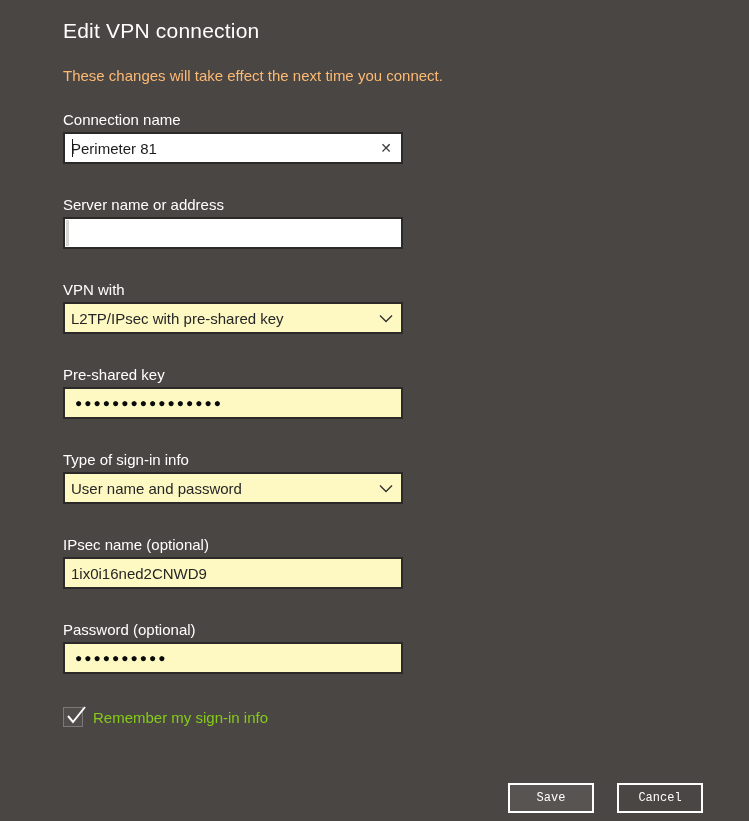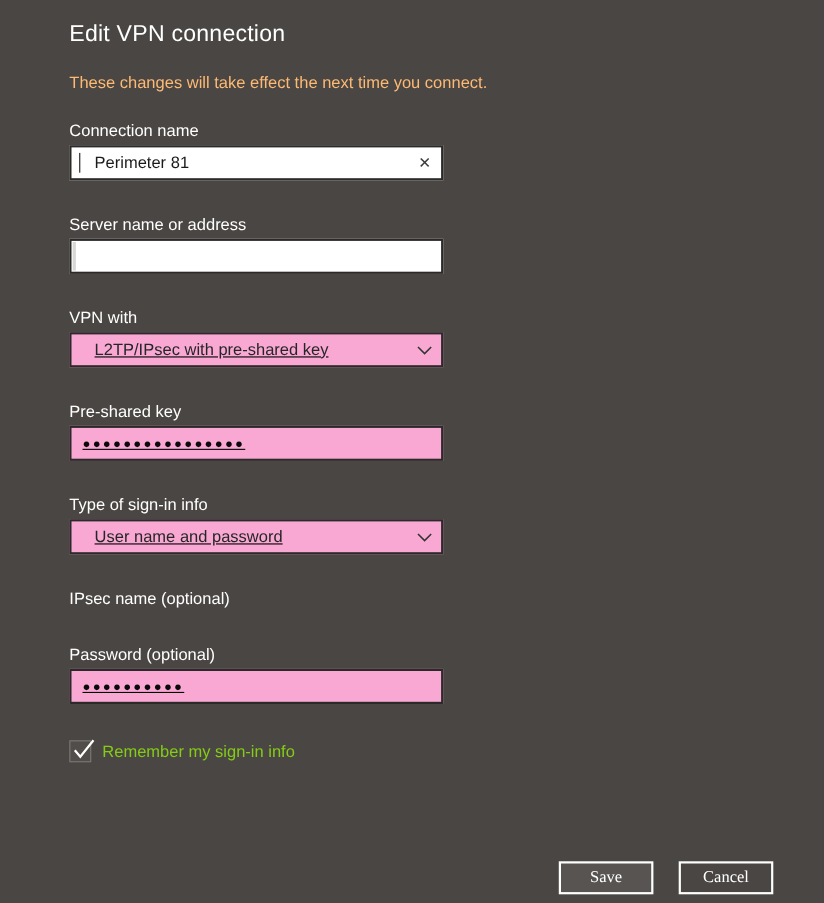--- a/index.html
+++ b/index.html
@@ -25,23 +25,23 @@
   .group-wrap { margin-bottom: 31px; }
   .field-label {
     color: #ffffff; font-size: 15px; line-height: 20px; font-weight: 400;
   }
   .tb {
     margin-top: 2px; width: 340px; height: 32px;
     border: 2px solid #2b2a28; position: relative;
     display: flex; align-items: center;
   }
   .tb.white { background: #ffffff; }
-  .tb.gray  { background: #f9a8d4; text-decoration: underline; }
+  .tb.gray  { background: #fef9c3; }
   .tb .value {
-    font-size: 15px; color: #1b1b1b; padding-left: 21px;
+    font-size: 15px; color: #1b1b1b; padding-left: 6px;
     white-space: nowrap; overflow: hidden; flex: 1;
   }
   .tb.gray .value { color: #262626; }
   .tb .dots {
     font-size: 12px; color: #0a0a0a; letter-spacing: 2px;
     padding-left: 10px; line-height: 28px;
   }
   .caret-dark {
     position: absolute; left: 7px; top: 5px; width: 1px; height: 18px;
     background: #1a1a1a;
@@ -70,21 +70,21 @@
   .checkbox-label {
     color: #84cc16; font-size: 15px; margin-left: 10px;
   }
 
   .button-row {
     position: absolute; left: 0; top: 783px; width: 749px;
     display: flex; justify-content: flex-end; padding-right: 46px; gap: 23px;
   }
   .btn {
     width: 86px; height: 30px; border: 2px solid #ffffff;
-    color: #ffffff; font-size: 15px; font-family: Liberation Serif, serif;
+    color: #ffffff; font-size: 12px; font-family: Liberation Mono, monospace;
     display: flex; align-items: center; justify-content: center;
   }
   .btn.save { background: #585452; }
   .btn.cancel { background: #4a4643; }
 </style>
 </head>
 <body>
 
 <div class="page">
 
@@ -145,20 +145,23 @@
               <polyline points="1,1.5 7,7.5 13,1.5" stroke="#333330" stroke-width="1.4" fill="none"></polyline>
             </svg>
         </span>
       </div>
     </div>
   </div>
 
   <div class="group-wrap">
     <div class="field-group spaced">
       <div class="field-label">IPsec name (optional)</div>
+      <div class="tb gray">
+        <span class="value">1ix0i16ned2CNWD9</span>
+      </div>
     </div>
   </div>
 
   <div class="group-wrap">
     <div class="field-group spaced">
       <div class="field-label">Password (optional)</div>
       <div class="tb gray">
         <span class="dots">●●●●●●●●●●</span>
       </div>
     </div>

